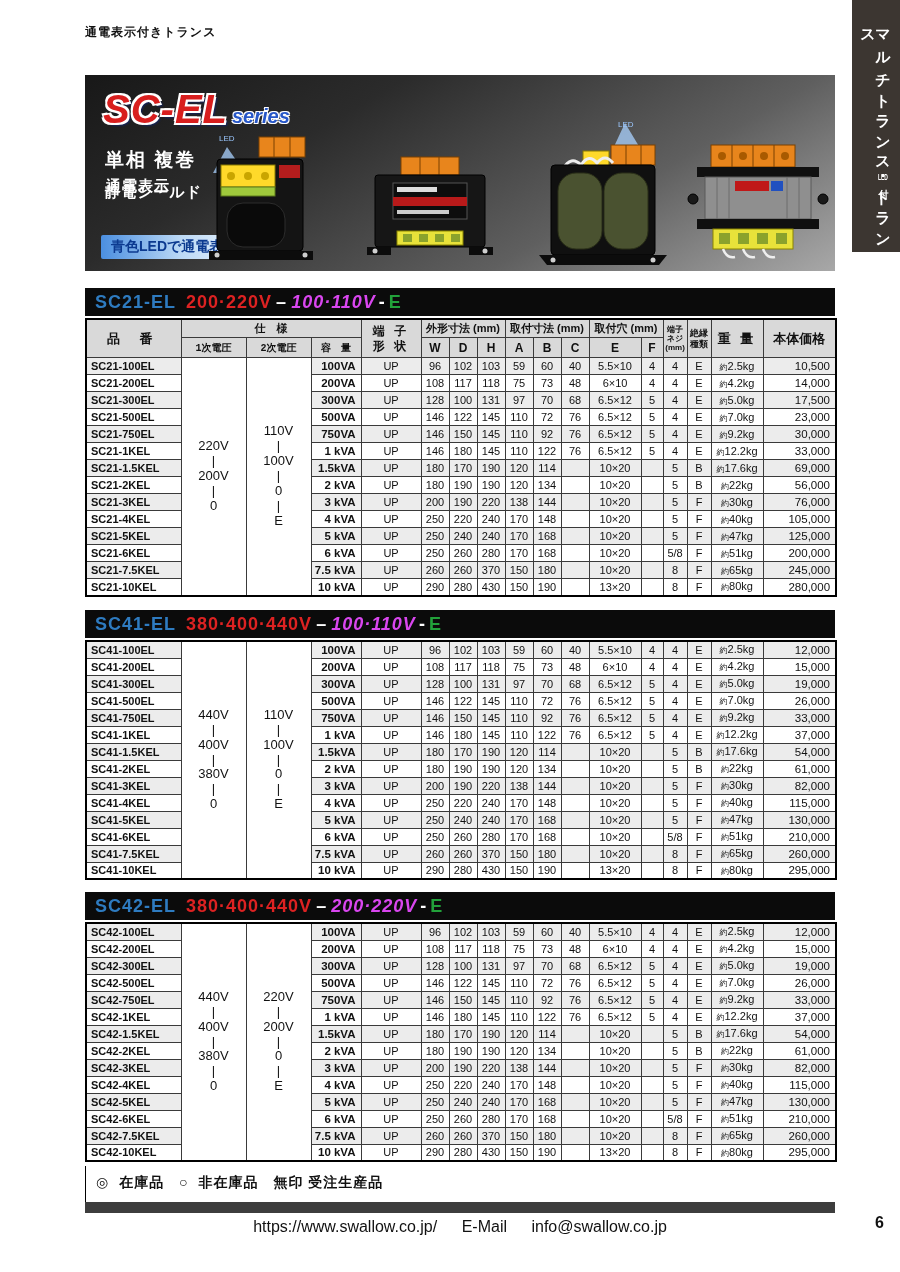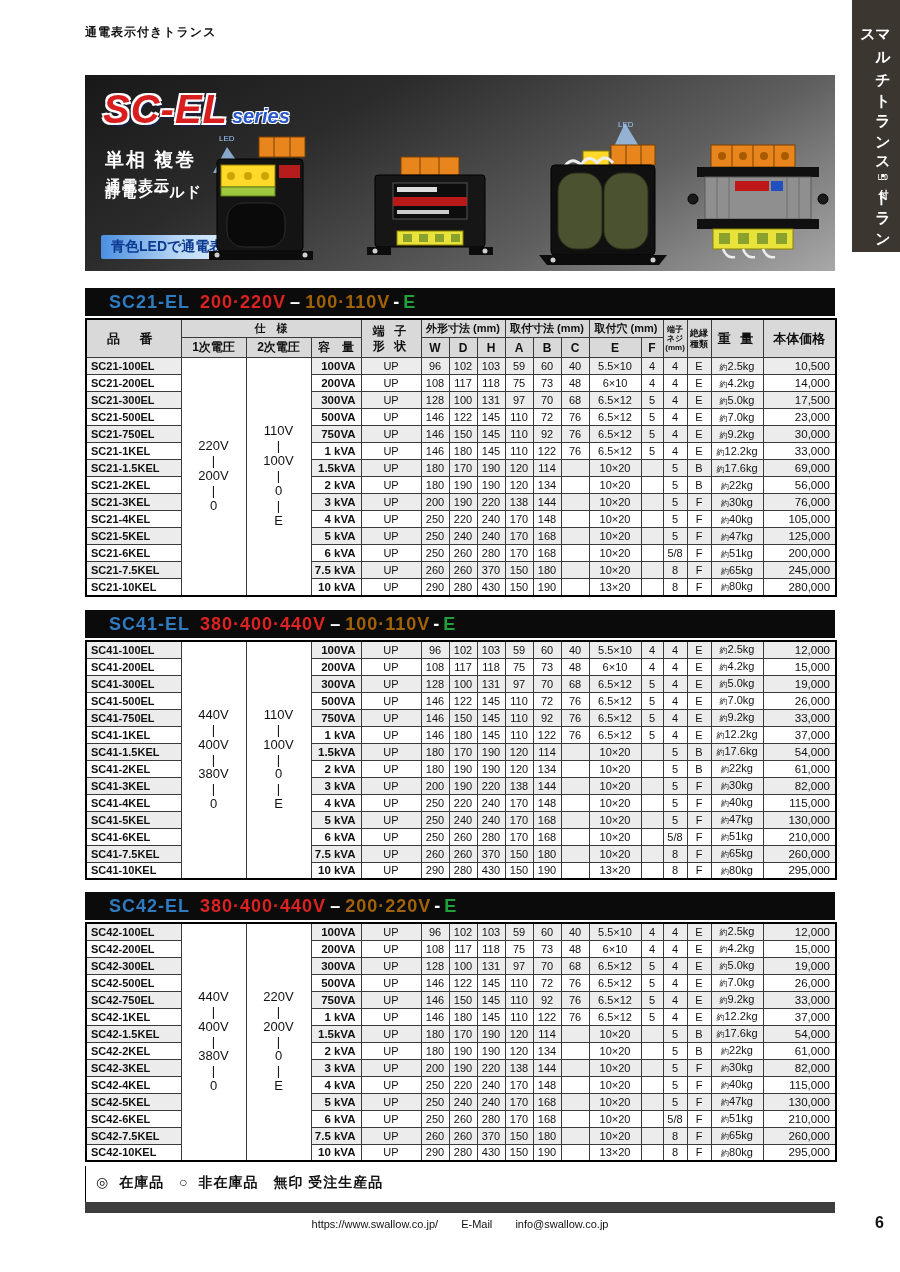--- a/index.html
+++ b/index.html
@@ -31,57 +31,57 @@
   .sub-red{color:#e02a2a;}
   .sub-white{color:#fff;}
   .feat-main{position:absolute;left:20px;top:72px;color:#fff;font-size:19px;font-weight:bold;letter-spacing:2px;}
   .feat-line1{position:absolute;left:21px;top:102px;color:#fff;font-size:15px;font-weight:bold;letter-spacing:1px;}
   .feat-line2{position:absolute;left:20px;top:108px;color:#fff;font-size:15px;font-weight:bold;letter-spacing:1px;}
   .badge{position:absolute;left:16px;top:160px;padding:3px 10px;font-size:14px;font-weight:bold;
     color:#0c3a90;background:linear-gradient(90deg,#4b8fe0,#bcd9f5 55%,#eaf4ff);border-radius:2px;}
   .prod{position:absolute;}
   
   .section{position:absolute;left:0;width:750px;}
-  .sec-title{height:28px;background:#0b0b0b;display:flex;align-items:center;padding-left:24px;
+  .sec-title{height:28px;background:#0b0b0b;display:flex;align-items:center;padding-left:10px;
     box-sizing:border-box;font-weight:bold;font-size:18px;letter-spacing:1px;white-space:nowrap;}
   .t-model{color:#2e7bc0;margin-right:10px;}
   .t-pri{color:#dd2222;}
   .t-dash{color:#fff;margin:0 4px;}
-  .t-sec{color:#a16207;}
+  .t-sec{color:#d946ef;font-style:italic;}
   .t-hy{color:#fff;margin:0 3px;}
   .t-e{color:#22a13a;}
   
   table.data-table{border-collapse:collapse;table-layout:fixed;width:750px;background:#fff;
     border:2px solid #000;margin-top:2px;}
   .data-table th,.data-table td{border:1px solid #3a3a3a;overflow:hidden;white-space:nowrap;box-sizing:border-box;}
   .data-table thead th{background:#d9d9d9;font-weight:bold;padding:1px 0;text-align:center;}
   .h-name{font-size:13px;letter-spacing:8px;}
   .h-group{font-size:11px;}
-  .h-sub{font-size:12px;height:20px;}
+  .h-sub{font-size:10px;height:20px;font-family:Liberation Mono, monospace;}
   .h-dim{font-size:12px;}
   .h-term div{font-size:12px;line-height:1.25;letter-spacing:3px;}
   .h-screw div{font-size:8px;line-height:1.15;}
   .h-ins div{font-size:9px;line-height:1.15;}
   .h-wt{font-size:13px;letter-spacing:3px;}
   .h-price{font-size:13px;}
   .data-table tbody td{height:17px;font-size:11px;text-align:center;padding:0 1px;}
   tr.odd td{background:#ececec;}
   tr.even td{background:#ffffff;}
   .data-table tbody td.c-name{text-align:left;font-weight:bold;padding-left:4px;position:relative;font-size:11px;}
   .data-table tbody td.c-volt{background:#fff;font-size:13px;vertical-align:middle;}
   .c-volt div{line-height:1.15;}
   .data-table tbody td.c-cap{text-align:right;font-weight:bold;padding-right:5px;font-size:11.5px;}
   .data-table tbody td.c-price{text-align:right;padding-right:5px;font-size:11.5px;}
   .approx{font-size:8px;}
   
   .legend{position:absolute;left:0;top:1166px;width:750px;height:36px;border-left:1px solid #000;
     box-sizing:border-box;padding:8px 0 0 10px;font-size:14px;font-weight:bold;letter-spacing:1px;}
   .legend span{margin-right:10px;}
   .footer-bar{position:absolute;left:0;top:1202px;width:750px;height:11px;background:#3d3d3d;}
-  .footer-line{position:absolute;left:0;top:1218px;width:750px;text-align:center;font-size:11px;color:#111;}
+  .footer-line{position:absolute;left:0;top:1218px;width:750px;text-align:center;font-size:16px;color:#111;}
   .footer-line span{margin:0 10px;}
   .page-num{position:absolute;right:16px;top:1214px;font-size:16px;font-weight:bold;}
 </style>
 </head>
 <body>
 
 <div class="side-tab">
   <div class="vtext"><span>マルチトランス・</span><span class="led">LED</span><span class="fu">付</span><span>トランス</span></div>
 </div>
 

